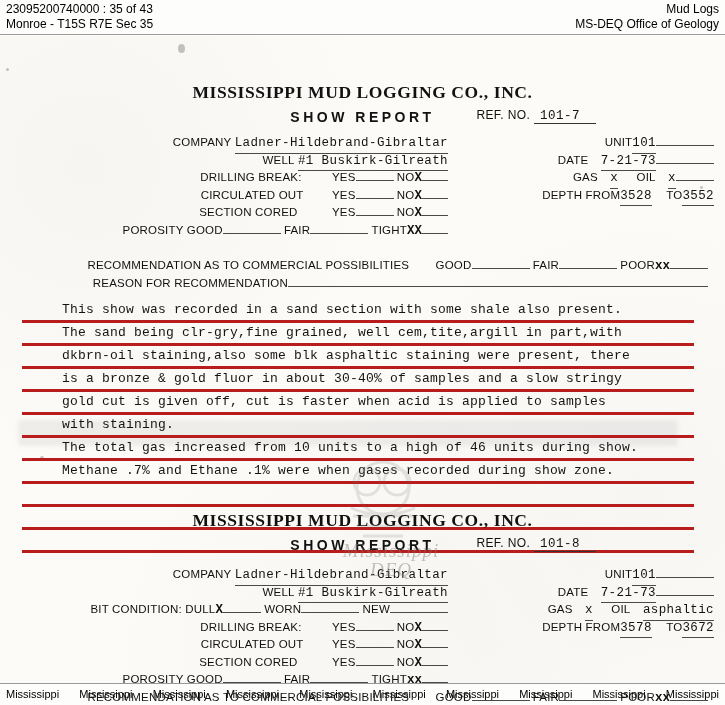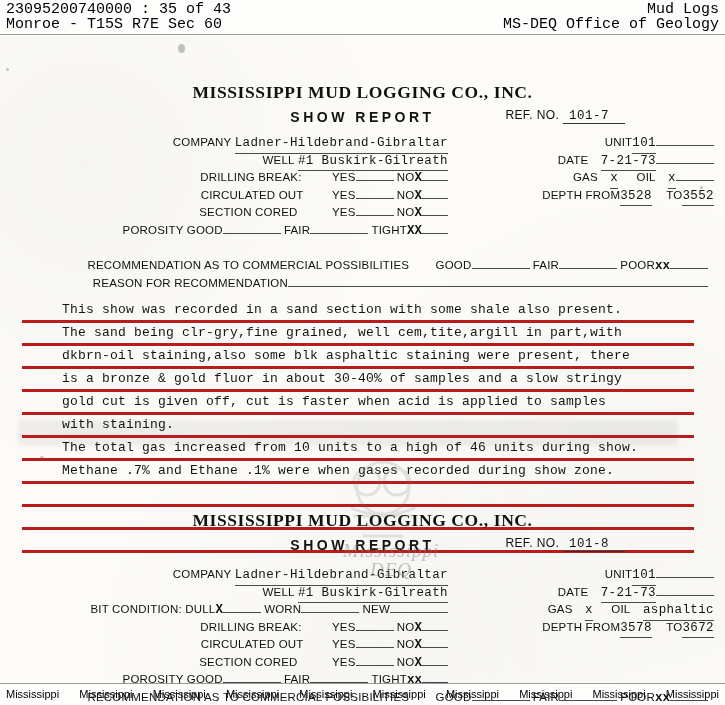--- a/index.html
+++ b/index.html
@@ -22,22 +22,22 @@
     background: #fdfdfc;
   }
 
   
   .top-header {
     position: absolute;
     top: 0; left: 0; right: 0;
     height: 36px;
     padding: 2px 6px 0 6px;
     box-sizing: border-box;
-    font-family: Liberation Mono, monospace;
-    font-size: 15px;
+    font-family: Liberation Sans, sans-serif;
+    font-size: 12px;
     color: #000;
     line-height: 15px;
   }
   .hdr-row {
     display: flex;
     justify-content: space-between;
     width: 713px;
   }
   .hdr-left { text-align: left; white-space: nowrap; }
   .hdr-right { text-align: left; white-space: nowrap; }
@@ -139,21 +139,21 @@
     text-align: center;
     font-family: "Liberation Sans", sans-serif;
     font-weight: bold;
     font-size: 14px;
     letter-spacing: 3.5px;
     margin-top: 6px;
     color: #111;
   }
   .refno {
     position: absolute;
-    right: 100px;
+    right: 129px;
     top: 26px;
     font-family: "Liberation Sans", sans-serif;
     font-size: 12px;
     letter-spacing: 0.4px;
     color: #111;
   }
   .refno .tw {
     font-family: "Liberation Mono", monospace;
     font-size: 12.5px;
     border-bottom: 1px solid #333;
@@ -246,21 +246,21 @@
 <body>
 
 <div class="page">
 
   <div class="top-header">
     <div class="hdr-row">
       <div class="hdr-left">23095200740000 : 35 of 43</div>
       <div class="hdr-right">Mud Logs</div>
     </div>
     <div class="hdr-row">
-      <div class="hdr-left">Monroe - T15S R7E Sec 60</div>
+      <div class="hdr-left">Monroe - T15S R7E Sec 35</div>
       <div class="hdr-right">MS-DEQ Office of Geology</div>
     </div>
   </div>
   <div class="hdr-rule"></div>
 
   <div class="sheet">
 
     <div class="speck" style="left:178px; top:8px; width:7px; height:9px;"></div>
     <div class="speck" style="left:6px;   top:32px; width:3px; height:3px;"></div>
     <div class="speck" style="left:700px; top:150px; width:3px; height:3px;"></div>

